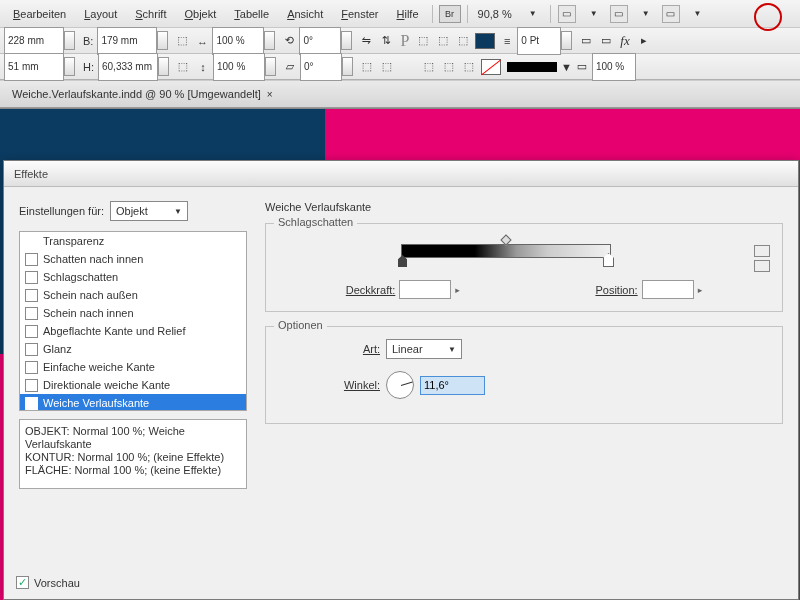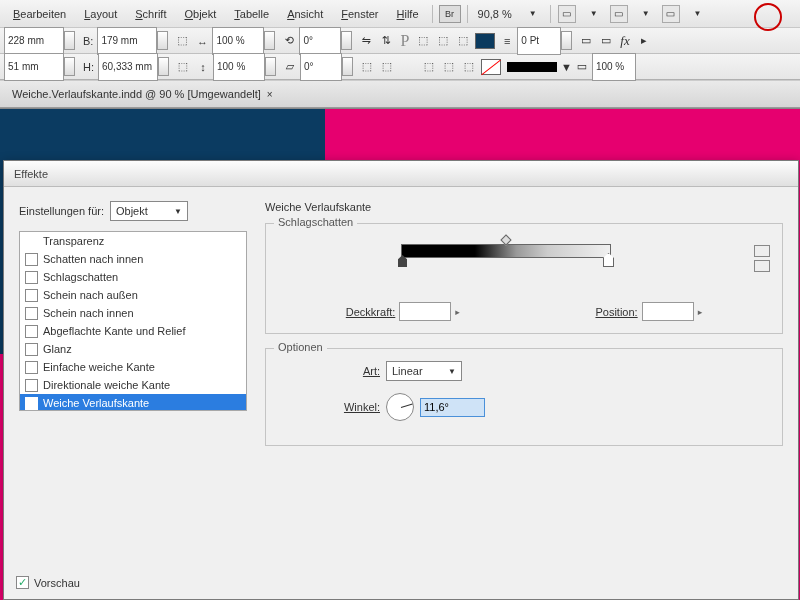--- a/index.html
+++ b/index.html
@@ -45,21 +45,21 @@
 .rightcol{flex:1}
 .rhead{margin-bottom:10px}
 .fieldset{border:1px solid #c4c4c4;padding:12px;margin-bottom:14px;position:relative}
 .legend{position:absolute;top:-8px;left:8px;background:#f0f0f0;padding:0 4px;color:#555}
 .gradbar{width:210px;height:14px;background:linear-gradient(to right,#000,#000 35%,#999 55%,#ccc 70%,transparent);border:1px solid #666;position:relative;margin:8px auto 22px}
 .gradbar::before{content:'';position:absolute;left:-4px;bottom:-10px;width:9px;height:12px;background:#444;clip-path:polygon(50% 0,100% 35%,100% 100%,0 100%,0 35%)}
 .gradbar::after{content:'';position:absolute;right:-4px;bottom:-10px;width:9px;height:12px;background:#fff;border:1px solid #666;clip-path:polygon(50% 0,100% 35%,100% 100%,0 100%,0 35%)}
 .diamond{position:absolute;top:-9px;left:48%;width:8px;height:8px;background:#ddd;border:1px solid #666;transform:rotate(45deg)}
 .sideicons{display:inline-flex;flex-direction:column;gap:3px;margin-left:20px;vertical-align:middle}
 .si{width:16px;height:12px;border:1px solid #888;background:#eee}
-.proprow{display:flex;justify-content:space-around;margin-top:22px}
+.proprow{display:flex;justify-content:space-around;margin-top:0}
 .pfield{display:flex;align-items:center;gap:4px}
 .pfield label{text-decoration:underline}
 .pinput{width:52px;height:19px;border:1px solid #999;background:#fff}
 .parrow{font-size:9px;color:#666}
 .optrow{display:flex;align-items:center;gap:6px;margin-bottom:12px;padding-left:60px}
 .optrow label{text-decoration:underline;width:42px;text-align:right}
 .adown{border:1px solid #888;background:#fff;height:20px;width:76px;display:flex;align-items:center;justify-content:space-between;padding:0 5px}
 .anglectrl{width:28px;height:28px;border:1px solid #888;border-radius:50%;background:#fff;position:relative}
 .anglectrl::after{content:'';position:absolute;width:12px;height:1px;background:#333;top:13px;left:14px;transform-origin:left;transform:rotate(-17deg)}
 .angleval{width:65px;height:19px;border:1px solid #4a90d9;background:#cfe3f7;padding:0 3px;display:flex;align-items:center;color:#000}
@@ -208,20 +208,23 @@
           </div>
         <div class="eitem">
             <span class="chk"></span>
             <span>Direktionale weiche Kante</span>
           </div>
         <div class="eitem sel">
             <span class="chk onsel" style="border-color:#fff"></span>
             <span>Weiche Verlaufskante</span>
           </div>
       </div>
+      <div class="sumbox"><span style="white-space:pre-line">OBJEKT: Normal 100 %; Weiche Verlaufskante
+KONTUR: Normal 100 %; (keine Effekte)
+FLÄCHE: Normal 100 %; (keine Effekte)</span></div>
     </div>
     <div class="rightcol">
       <div class="rhead">Weiche Verlaufskante</div>
       <div class="fieldset">
         <div class="legend">Schlagschatten</div>
         <div style="display:flex;align-items:center;justify-content:center">
           <div class="gradbar">
               <div class="diamond"></div>
             </div>
           <div class="sideicons">

